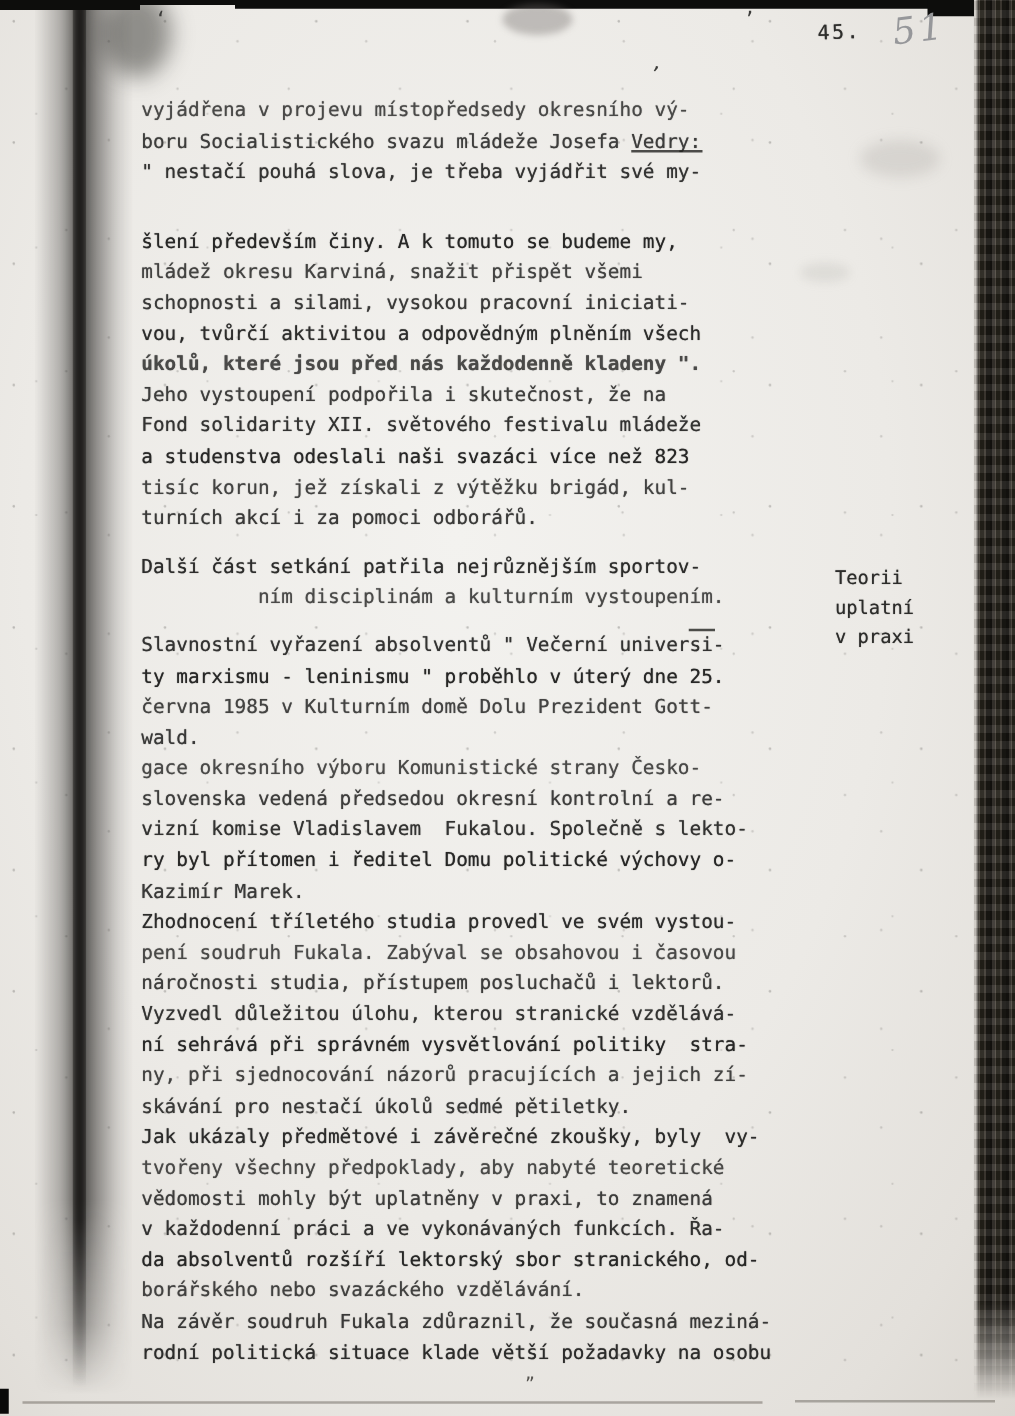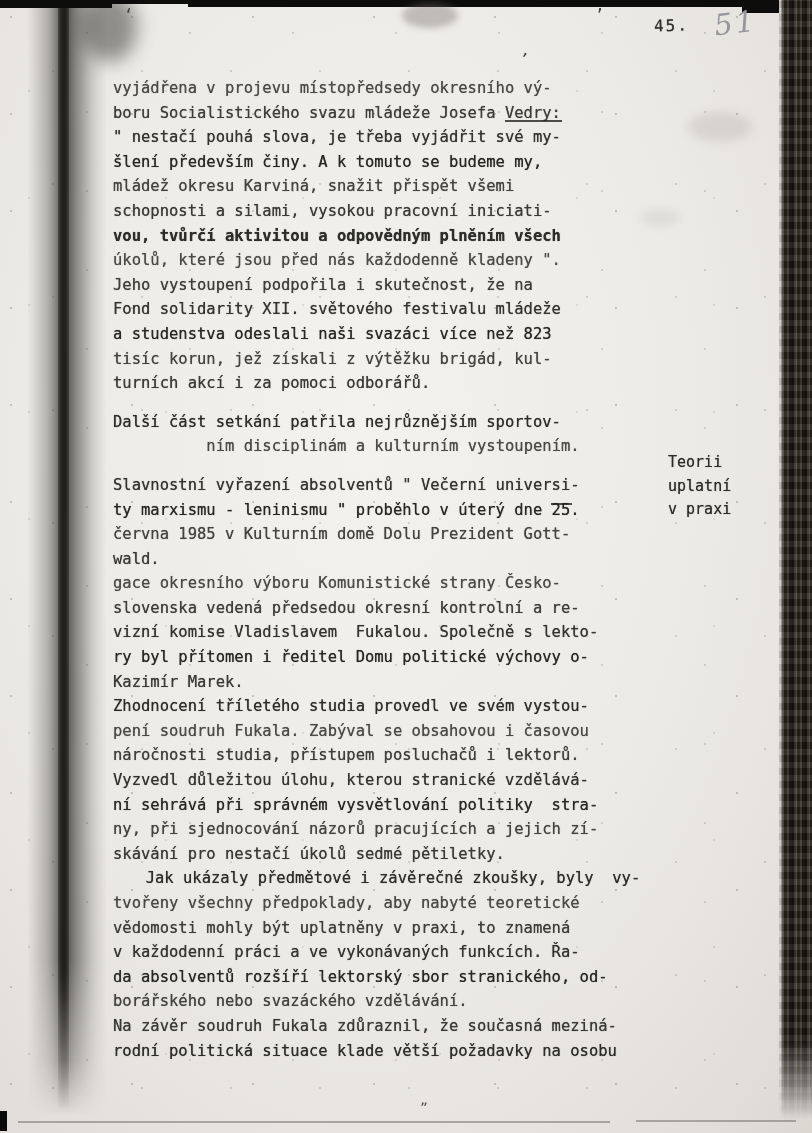--- a/index.html
+++ b/index.html
@@ -123,25 +123,25 @@
   <div class="smudge sm-3"></div>
 
   <div class="typed-num">45.</div>
   <div class="pencil-num">51</div>
 
   <div class="body-text">
       <div class="paragraph">
         <div class="text-line" style="opacity: 0.8;">vyjádřena v projevu místopředsedy okresního vý-</div>
         <div class="text-line" style="opacity: 0.86;">boru Socialistického svazu mládeže Josefa Vedry:</div>
         <div class="text-line" style="opacity: 0.91;">" nestačí pouhá slova, je třeba vyjádřit své my-</div>
-        <div class="text-line" style="opacity: 0.97;">šlení především činy. A k tomuto se budeme my,</div>
+        <div class="text-line" style="opacity: 0.97; margin-top: 31px;">šlení především činy. A k tomuto se budeme my,</div>
         <div class="text-line" style="opacity: 0.83;">mládež okresu Karviná, snažit přispět všemi</div>
         <div class="text-line" style="opacity: 0.88;">schopnosti a silami, vysokou pracovní iniciati-</div>
-        <div class="text-line" style="opacity: 0.94; font-weight: bold;">vou, tvůrčí aktivitou a odpovědným plněním všech</div>
-        <div class="text-line" style="opacity: 0.8;">úkolů, které jsou před nás každodenně kladeny ".</div>
+        <div class="text-line" style="opacity: 0.94;">vou, tvůrčí aktivitou a odpovědným plněním všech</div>
+        <div class="text-line" style="opacity: 0.8; font-weight: bold;">úkolů, které jsou před nás každodenně kladeny ".</div>
         <div class="text-line" style="opacity: 0.86;">Jeho vystoupení podpořila i skutečnost, že na</div>
         <div class="text-line" style="opacity: 0.91;">Fond solidarity XII. světového festivalu mládeže</div>
         <div class="text-line" style="opacity: 0.97;">a studenstva odeslali naši svazáci více než 823</div>
         <div class="text-line" style="opacity: 0.83;">tisíc korun, jež získali z výtěžku brigád, kul-</div>
         <div class="text-line" style="opacity: 0.88;">turních akcí i za pomoci odborářů.</div>
         <div class="text-line" style="opacity: 0.94; margin-top: 14px;">Další část setkání patřila nejrůznějším sportov-</div>
         <div class="text-line" style="opacity: 0.8; text-align: center;">ním disciplinám a kulturním vystoupením.</div>
       </div>
       <div class="paragraph paragraph-gap">
         <div class="text-line" style="opacity: 0.91;">Slavnostní vyřazení absolventů " Večerní universi-</div>
@@ -153,21 +153,21 @@
         <div class="text-line" style="opacity: 0.91;">vizní komise Vladislavem  Fukalou. Společně s lekto-</div>
         <div class="text-line" style="opacity: 0.97;">ry byl přítomen i ředitel Domu politické výchovy o-</div>
         <div class="text-line" style="opacity: 0.88;">Kazimír Marek.</div>
         <div class="text-line" style="opacity: 0.94;">Zhodnocení tříletého studia provedl ve svém vystou-</div>
         <div class="text-line" style="opacity: 0.8;">pení soudruh Fukala. Zabýval se obsahovou i časovou</div>
         <div class="text-line" style="opacity: 0.86;">náročnosti studia, přístupem posluchačů i lektorů.</div>
         <div class="text-line" style="opacity: 0.91;">Vyzvedl důležitou úlohu, kterou stranické vzdělává-</div>
         <div class="text-line" style="opacity: 0.97;">ní sehrává při správném vysvětlování politiky  stra-</div>
         <div class="text-line" style="opacity: 0.83;">ny, při sjednocování názorů pracujících a jejich zí-</div>
         <div class="text-line" style="opacity: 0.88;">skávání pro nestačí úkolů sedmé pětiletky.</div>
-        <div class="text-line" style="opacity: 0.94; text-align: center;">Jak ukázaly předmětové i závěrečné zkoušky, byly  vy-</div>
+        <div class="text-line" style="opacity: 0.94;">Jak ukázaly předmětové i závěrečné zkoušky, byly  vy-</div>
         <div class="text-line" style="opacity: 0.8;">tvořeny všechny předpoklady, aby nabyté teoretické</div>
         <div class="text-line" style="opacity: 0.86;">vědomosti mohly být uplatněny v praxi, to znamená</div>
         <div class="text-line" style="opacity: 0.91;">v každodenní práci a ve vykonávaných funkcích. Řa-</div>
         <div class="text-line" style="opacity: 0.97;">da absolventů rozšíří lektorský sbor stranického, od-</div>
         <div class="text-line" style="opacity: 0.83;">borářského nebo svazáckého vzdělávání.</div>
         <div class="text-line" style="opacity: 0.88;">Na závěr soudruh Fukala zdůraznil, že současná meziná-</div>
         <div class="text-line" style="opacity: 0.94;">rodní politická situace klade větší požadavky na osobu</div>
       </div>
     </div>
 

